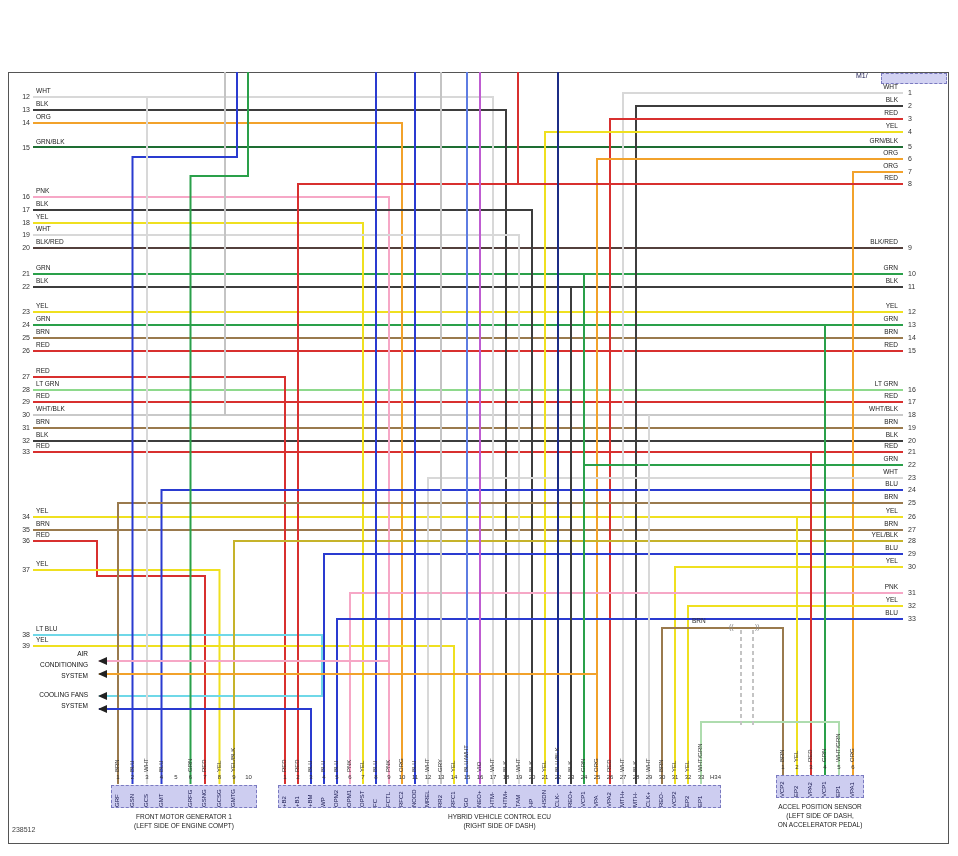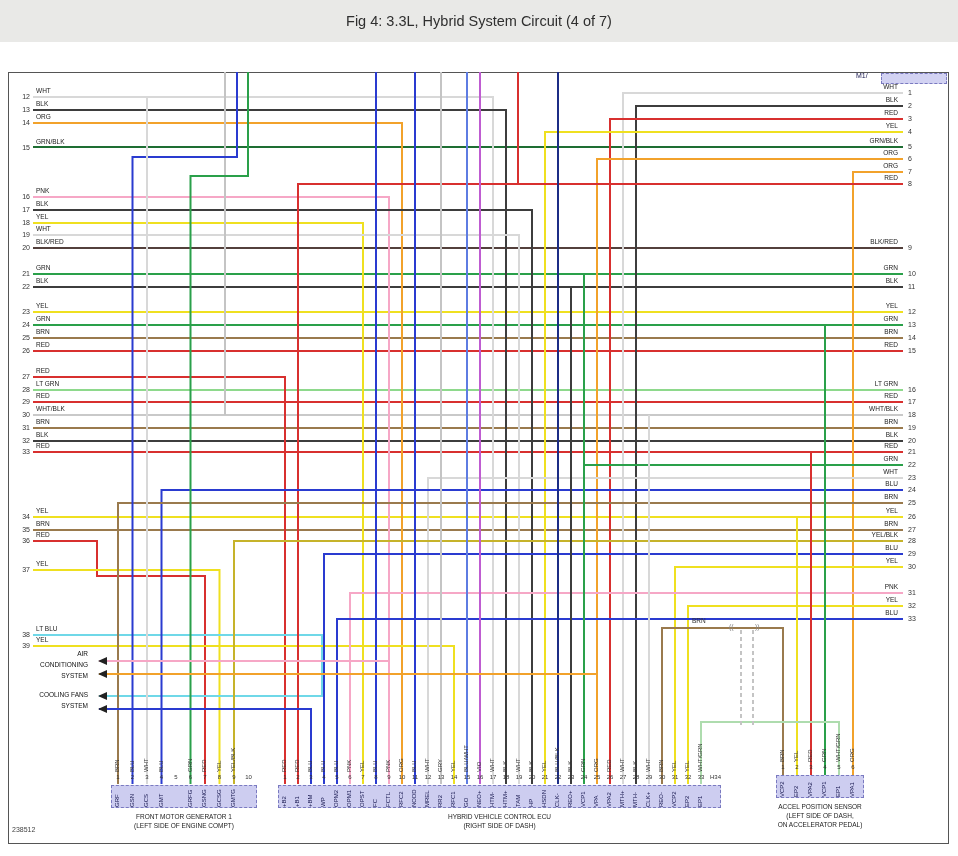--- a/index.html
+++ b/index.html
@@ -30,23 +30,20 @@
   .paren{font-size:7px;color:#888;}
   .docnum{position:absolute;left:12px;top:826px;font-size:7px;color:#444;}
   .m1label{position:absolute;left:856px;top:72px;font-size:7px;color:#15154d;}
   .m1box{position:absolute;left:881px;top:73px;width:66px;height:11px;background:#d2d2f2;
          border:1px dashed #7a7ac0;box-sizing:border-box;}
 </style>
 </head>
 <body>
 
 <div class="page">
-  <div class="header">
-    <span>Fig 4: 3.3L, Hybrid System Circuit (4 of 7)</span>
-  </div>
 
   <div class="diagram-border"></div>
 
   <svg class="wires" id="wires" viewBox="0 0 958 856" xmlns="http://www.w3.org/2000/svg">
       <polyline points="33,147 903,147" fill="none" stroke="#1e6e33" stroke-width="2"></polyline>
       <polyline points="33,248 903,248" fill="none" stroke="#53403c" stroke-width="2"></polyline>
       <polyline points="33,274 903,274" fill="none" stroke="#2aa04a" stroke-width="2"></polyline>
       <polyline points="33,287 903,287" fill="none" stroke="#3d3d3d" stroke-width="2"></polyline>
       <polyline points="33,312 903,312" fill="none" stroke="#efe020" stroke-width="2"></polyline>
       <polyline points="33,325 903,325" fill="none" stroke="#2aa04a" stroke-width="2"></polyline>

